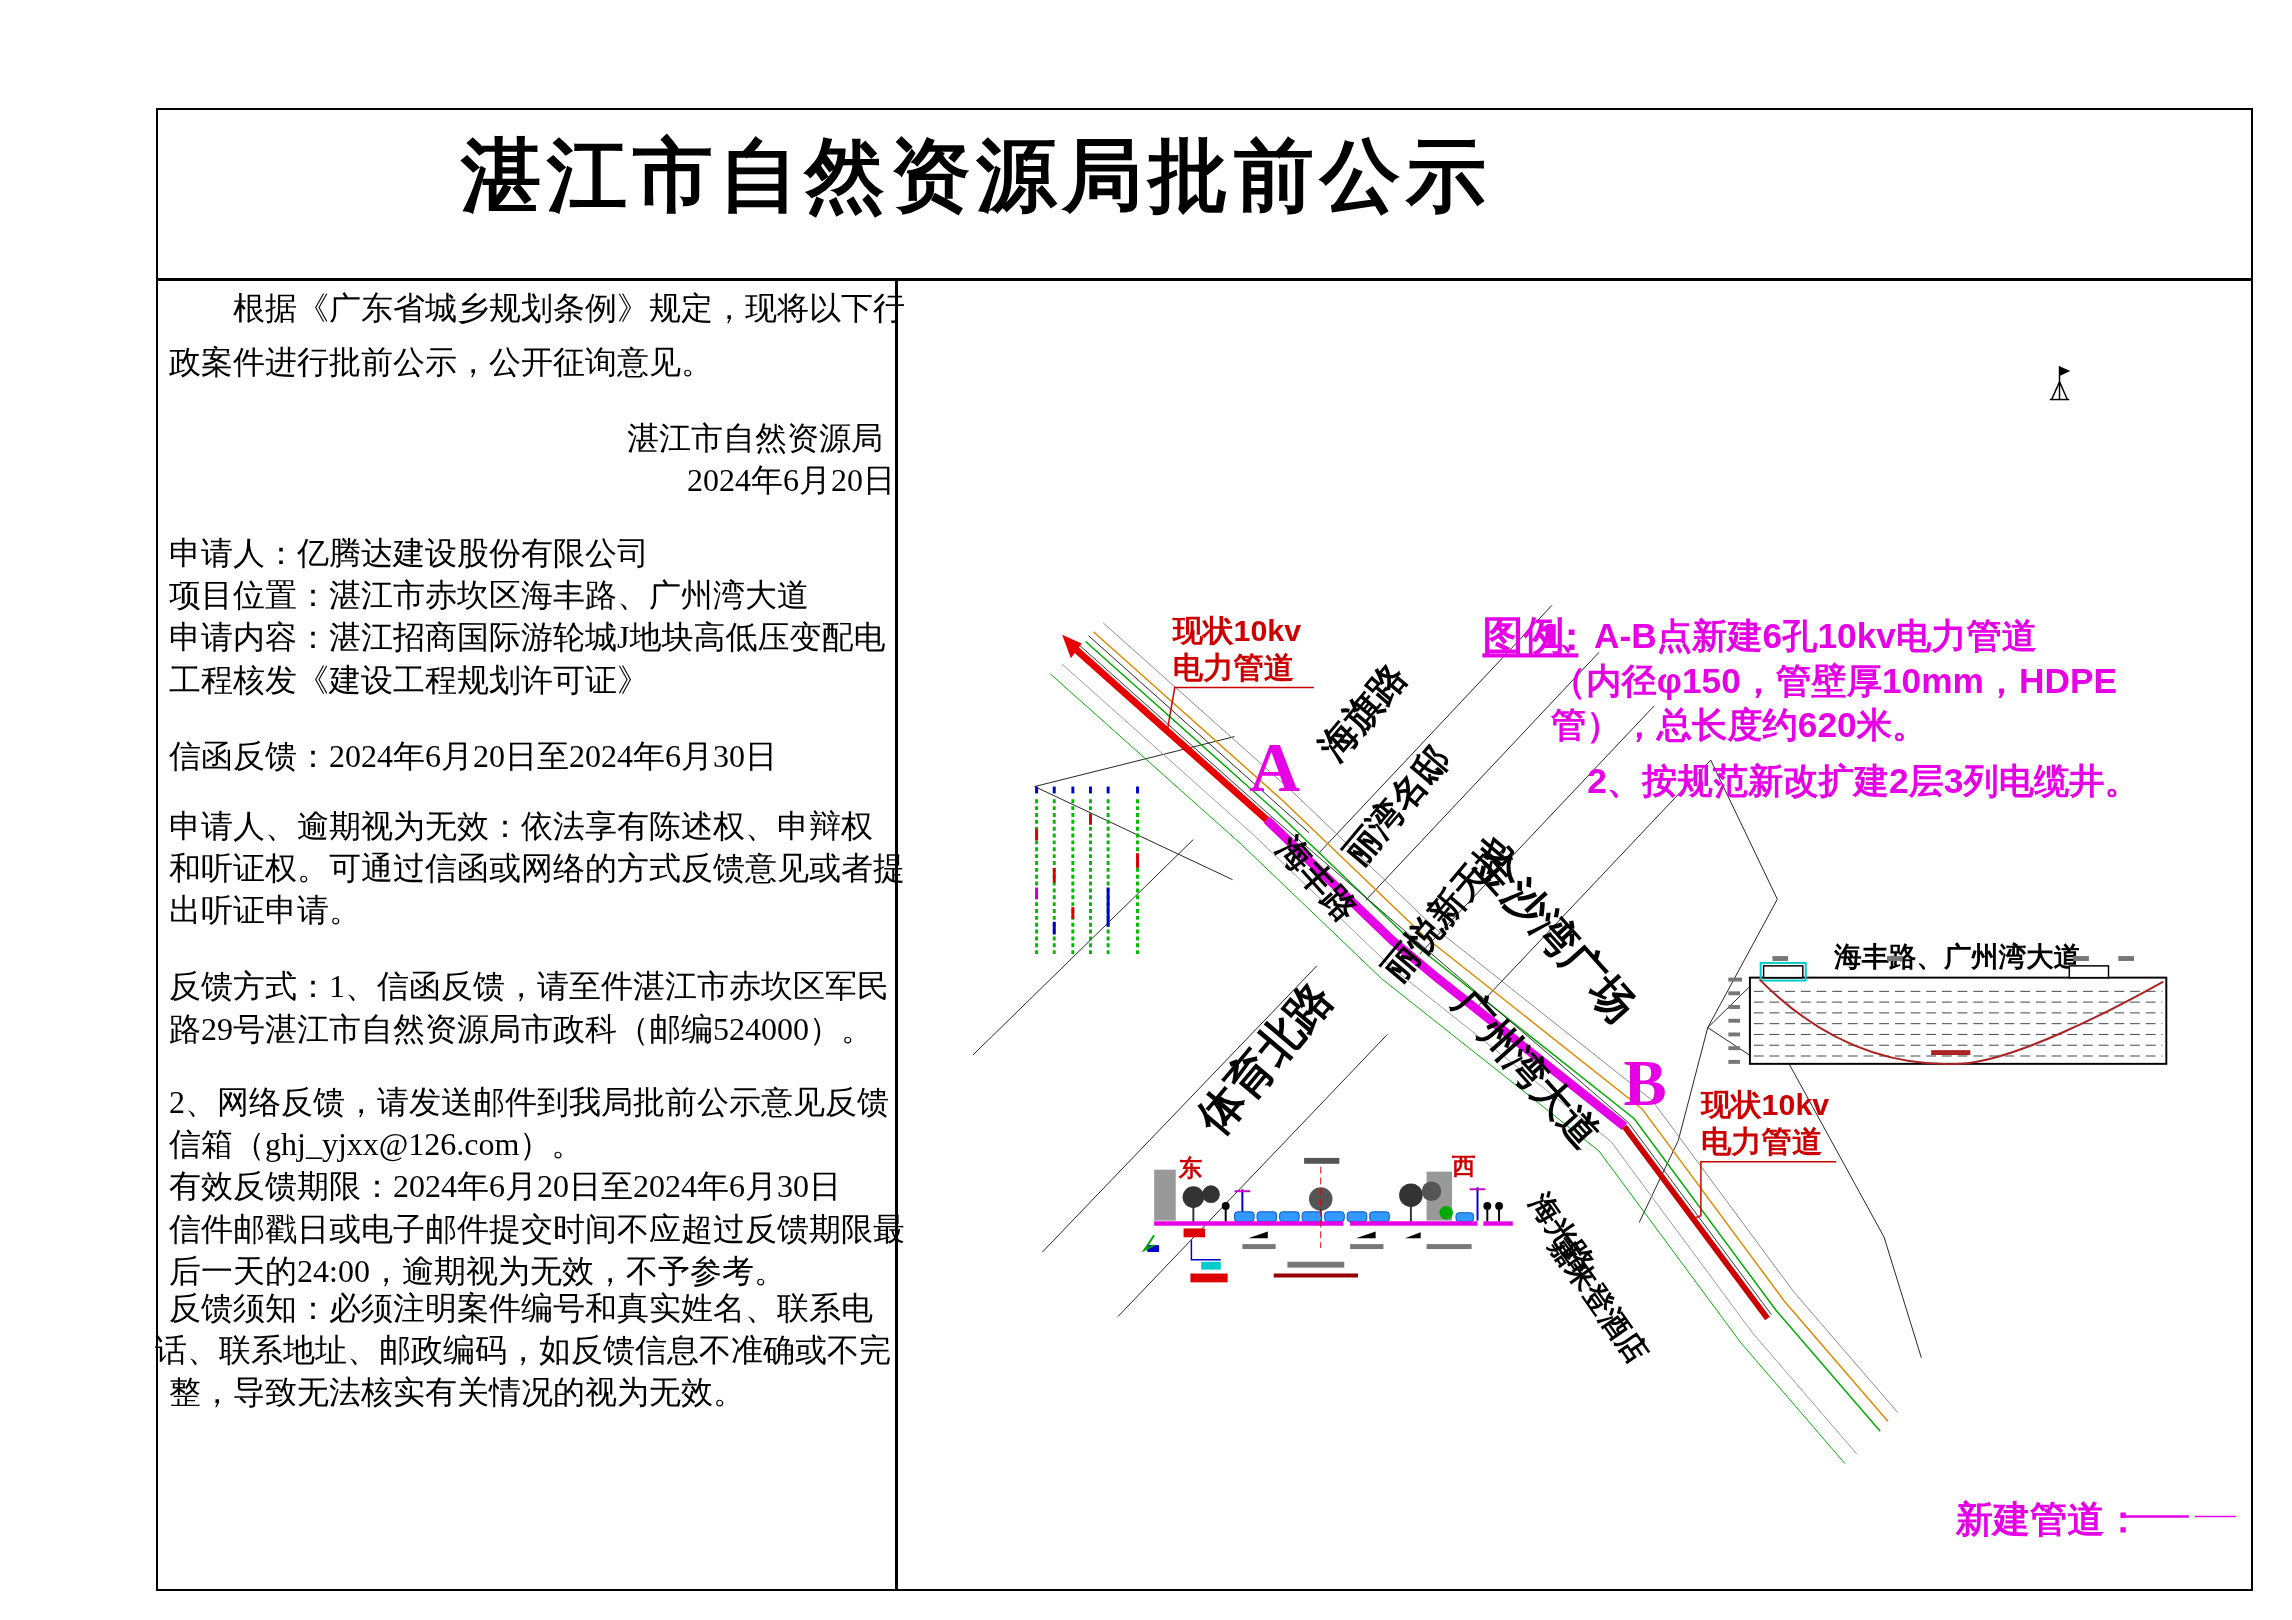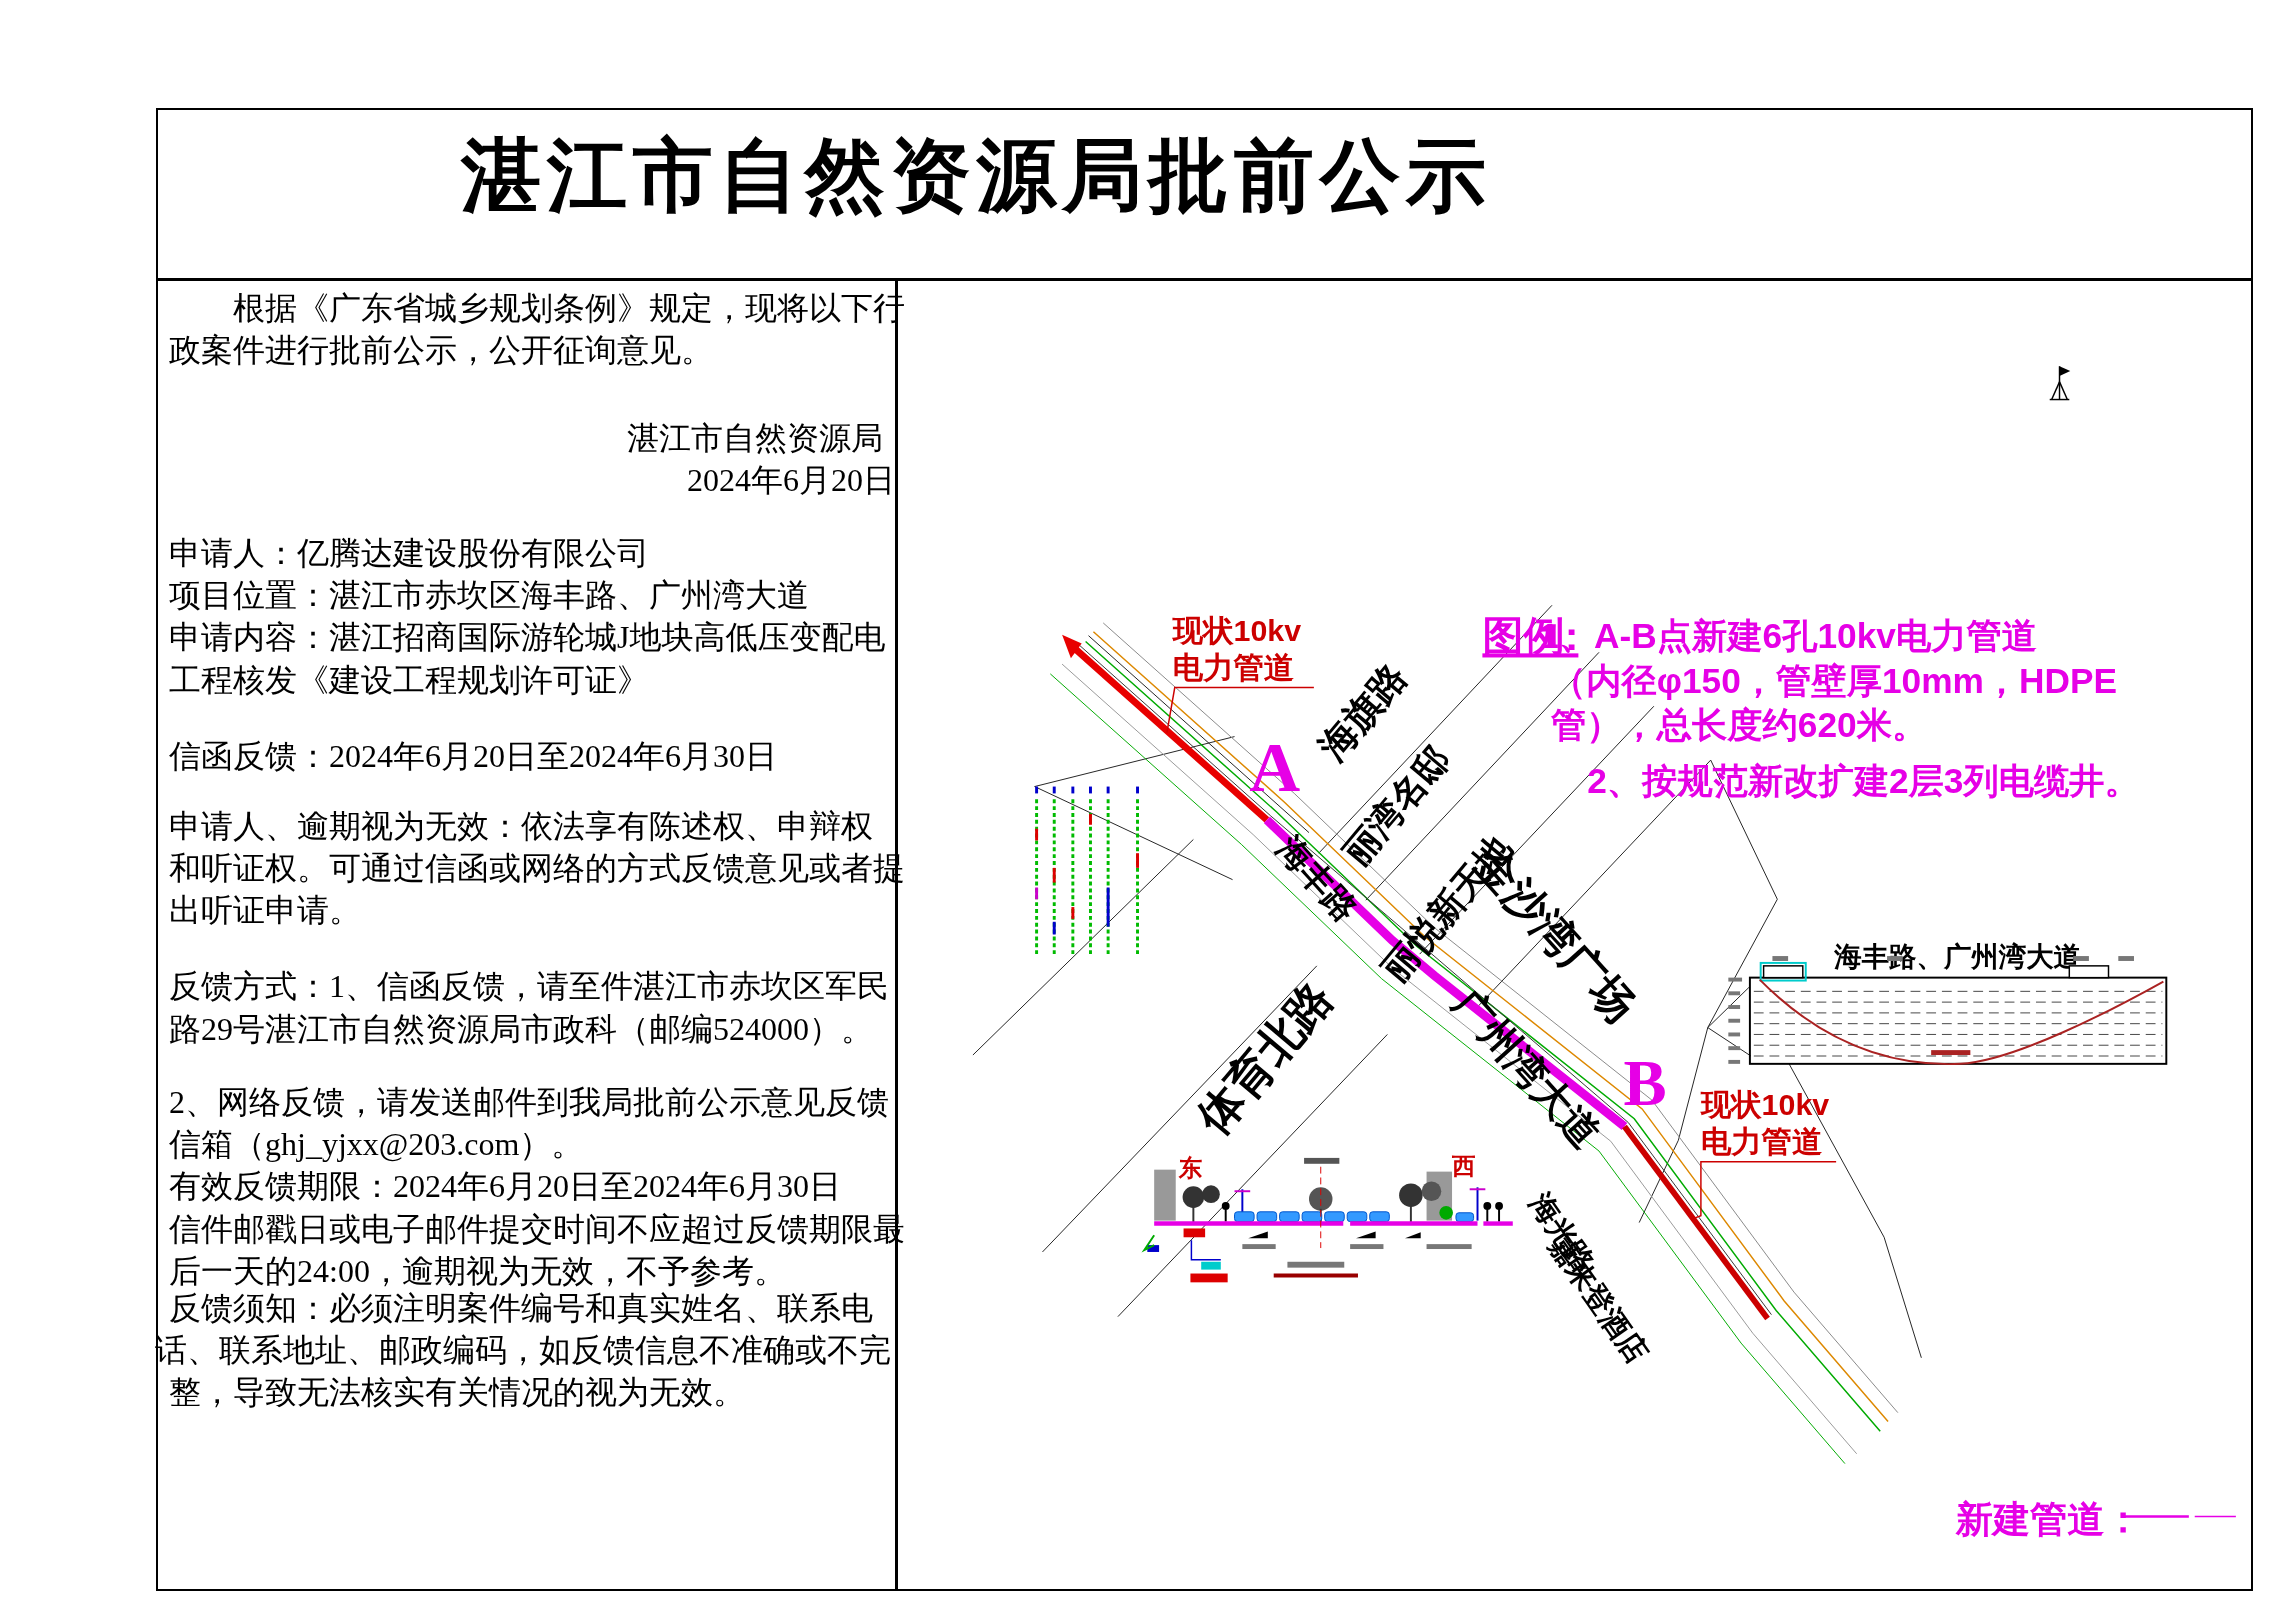--- a/index.html
+++ b/index.html
@@ -22,35 +22,35 @@
 
 <div id="page">
 
   <div class="outer-border"></div>
   <div class="doc-title">湛江市自然资源局批前公示</div>
   <div class="title-line"></div>
   <div class="panel-divider"></div>
 
   <div>
     <div class="tl" style="left:233px;top:289px">根据《广东省城乡规划条例》规定，现将以下行</div>
-    <div class="tl" style="left:169px;top:331px">政案件进行批前公示，公开征询意见。</div>
+    <div class="tl" style="left:169px;top:343px">政案件进行批前公示，公开征询意见。</div>
     <div class="tl" style="left:627px;top:419px">湛江市自然资源局</div>
     <div class="tl" style="left:687px;top:461px">2024年6月20日</div>
     <div class="tl" style="left:169px;top:534px">申请人：亿腾达建设股份有限公司</div>
     <div class="tl" style="left:169px;top:576px">项目位置：湛江市赤坎区海丰路、广州湾大道</div>
     <div class="tl" style="left:169px;top:618px">申请内容：湛江招商国际游轮城J地块高低压变配电</div>
     <div class="tl" style="left:169px;top:661px">工程核发《建设工程规划许可证》</div>
     <div class="tl" style="left:169px;top:737px">信函反馈：2024年6月20日至2024年6月30日</div>
     <div class="tl" style="left:169px;top:807px">申请人、逾期视为无效：依法享有陈述权、申辩权</div>
     <div class="tl" style="left:169px;top:849px">和听证权。可通过信函或网络的方式反馈意见或者提</div>
     <div class="tl" style="left:169px;top:891px">出听证申请。</div>
     <div class="tl" style="left:169px;top:967px">反馈方式：1、信函反馈，请至件湛江市赤坎区军民</div>
     <div class="tl" style="left:169px;top:1010px">路29号湛江市自然资源局市政科（邮编524000）。</div>
     <div class="tl" style="left:169px;top:1083px">2、网络反馈，请发送邮件到我局批前公示意见反馈</div>
-    <div class="tl" style="left:169px;top:1125px">信箱（ghj_yjxx@203.com）。</div>
+    <div class="tl" style="left:169px;top:1125px">信箱（ghj_yjxx@126.com）。</div>
     <div class="tl" style="left:169px;top:1167px">有效反馈期限：2024年6月20日至2024年6月30日</div>
     <div class="tl" style="left:169px;top:1210px">信件邮戳日或电子邮件提交时间不应超过反馈期限最</div>
     <div class="tl" style="left:169px;top:1252px">后一天的24:00，逾期视为无效，不予参考。</div>
     <div class="tl" style="left:169px;top:1289px">反馈须知：必须注明案件编号和真实姓名、联系电</div>
     <div class="tl" style="left:155px;top:1331px">话、联系地址、邮政编码，如反馈信息不准确或不完</div>
     <div class="tl" style="left:169px;top:1373px">整，导致无法核实有关情况的视为无效。</div>
   </div>
 
   <svg class="map-svg" width="1356" height="1310" viewBox="0 0 1383 1337">
 

